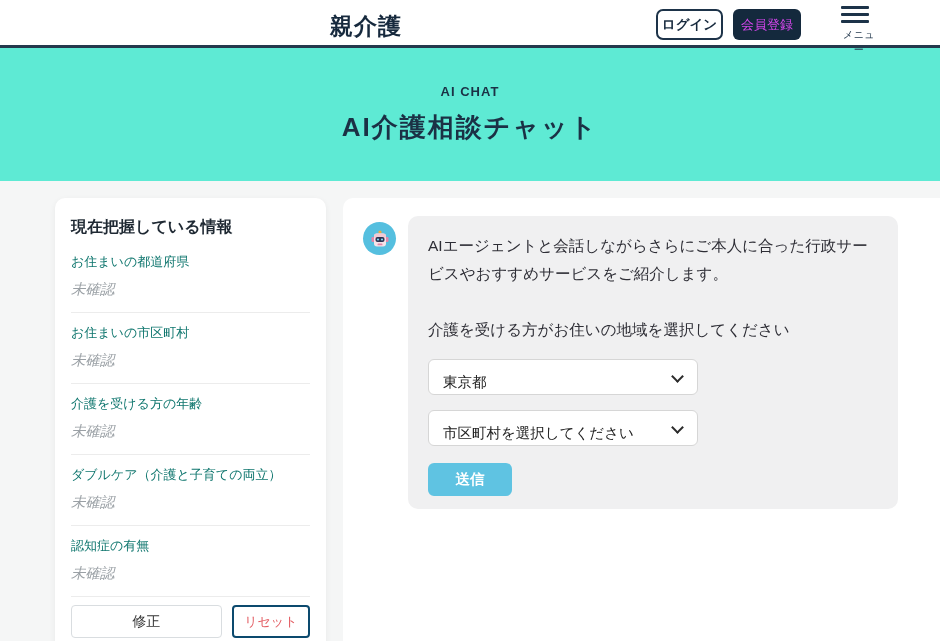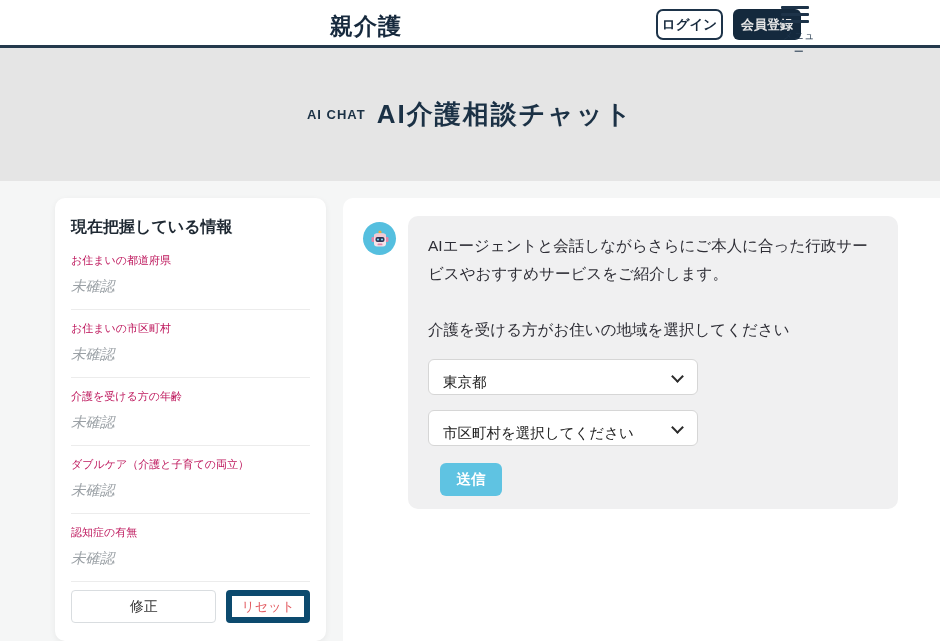--- a/index.html
+++ b/index.html
@@ -27,70 +27,70 @@
   .login-btn {
     position: absolute; left: 656px; top: 9px;
     width: 67px; height: 31px;
     background: #ffffff; color: #16293d;
     border: 2px solid #1d3349; border-radius: 7px;
     font-size: 13.5px; font-weight: bold;
   }
   .signup-btn {
     position: absolute; left: 733px; top: 9px;
     width: 68px; height: 31px;
-    background: #14293d; color: #e5e5e5;
+    background: #14293d; color: #d946ef;
     border: none; border-radius: 6px;
-    font-size: 13px; font-weight: bold;
+    font-size: 13px; font-weight: normal;
   }
   .menu-btn {
-    position: absolute; left: 781px; top: 6px;
+    position: absolute; left: 841px; top: 6px;
     width: 36px; background: transparent; border: none;
-    text-align: center; color: #1d3349;
+    text-align: center; color: #1d3349; font-family: Liberation Mono, monospace;
   }
   .menu-lines { width: 28px; margin: 0 auto; }
   .menu-lines span {
     display: block; width: 28px; height: 2.5px;
     background: #1d3349; margin-bottom: 4.5px; border-radius: 1px;
   }
   .menu-label { font-size: 10px; color: #1d3349; letter-spacing: 0.5px; }
 
   
   .hero {
-    height: 133px; background: #e5e5e5;
-    display: flex; 
+    height: 133px; background: #5eead4;
+    display: flex; flex-direction: column;
     align-items: center; justify-content: center; gap: 11px;
     color: #1b3145;
   }
   .hero-eyebrow { font-size: 13px; font-weight: bold; letter-spacing: 1px; }
   .hero-title { font-size: 26px; font-weight: bold; letter-spacing: 2px; }
 
   
   .main { position: relative; height: 460px; background: #f5f6f6; }
 
   
   .info-card {
     position: absolute; left: 55px; top: 17px; width: 271px;
     background: #ffffff; border-radius: 10px;
     box-shadow: 0 2px 6px rgba(0,0,0,0.06);
     padding: 19px 16px 18px;
   }
   .info-title { font-size: 16px; font-weight: bold; color: #1f2933; margin-bottom: 4px; }
   .info-field { padding: 11px 0 13px; border-bottom: 1px solid #ececec; }
   .info-field:last-of-type { border-bottom: none; }
-  .info-label { font-size: 11px; color: #be185d; margin-bottom: 9px; }
+  .info-label { font-size: 13px; color: #0f766e; margin-bottom: 9px; }
   .info-value { font-size: 14.5px; color: #9aa0a5; font-style: italic; }
   .card-buttons { display: flex; gap: 10px; margin-top: 8px; }
   .edit-btn {
     flex: 2; height: 33px; background: #ffffff;
     border: 1px solid #d9dde0; border-radius: 4px;
     font-size: 14px; color: #333333;
   }
   .reset-btn {
     flex: 1; height: 33px; background: #ffffff;
-    border: 6px solid #0c4a6e; border-radius: 4px;
+    border: 2px solid #0c4a6e; border-radius: 4px;
     font-size: 13px; color: #e35d63;
   }
 
   
   .chat-panel {
     position: absolute; left: 343px; top: 17px; right: -12px; bottom: -12px;
     background: #ffffff; border-radius: 10px;
   }
   .bot-avatar {
     position: absolute; left: 20px; top: 24px;
@@ -114,24 +114,24 @@
     font-size: 14.5px; color: #222222;
     cursor: pointer;
   }
   .chevron {
     position: absolute; right: 15px; top: 12px;
     width: 9px; height: 9px;
     border-right: 2px solid #2b2b2b; border-bottom: 2px solid #2b2b2b;
     transform: rotate(45deg);
   }
   .send-btn {
-    margin-top: 17px; width: 62px; height: 33px;
+    margin-top: 17px; width: 84px; height: 33px;
     background: #5fc3e2; color: #ffffff;
     border: none; border-radius: 6px;
-    font-size: 14.5px; font-weight: bold; margin-left: 12px;
+    font-size: 14.5px; font-weight: bold;
   }
 </style>
 </head>
 <body>
 
 <header class="header">
   <div class="logo">親介護</div>
   <button class="login-btn">ログイン</button>
   <button class="signup-btn">会員登録</button>
   <button class="menu-btn">

